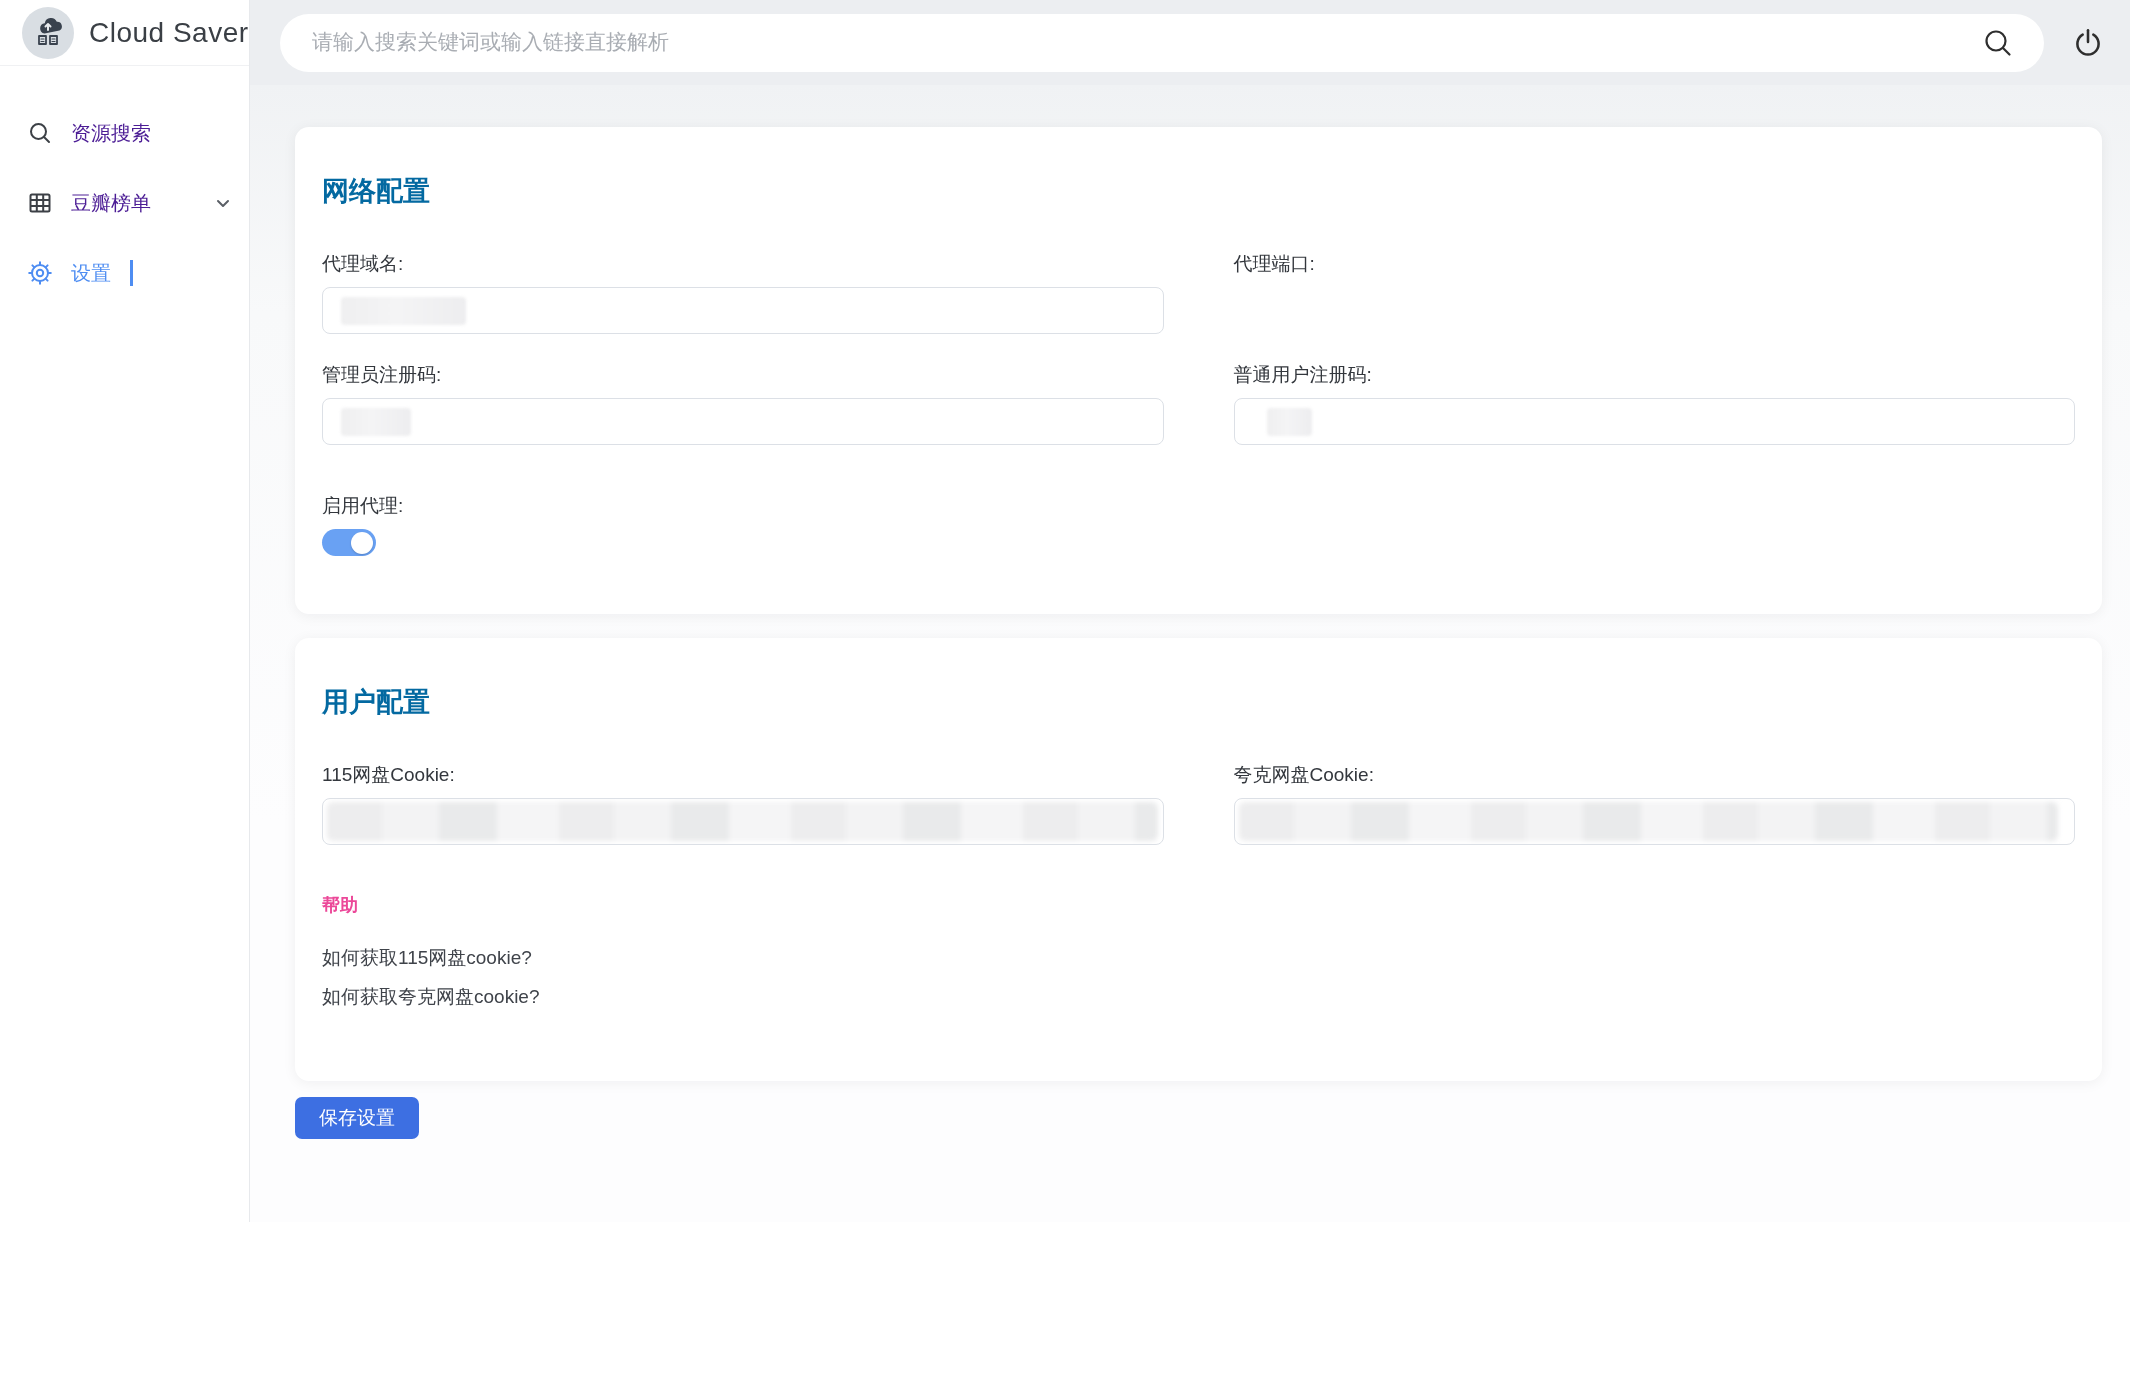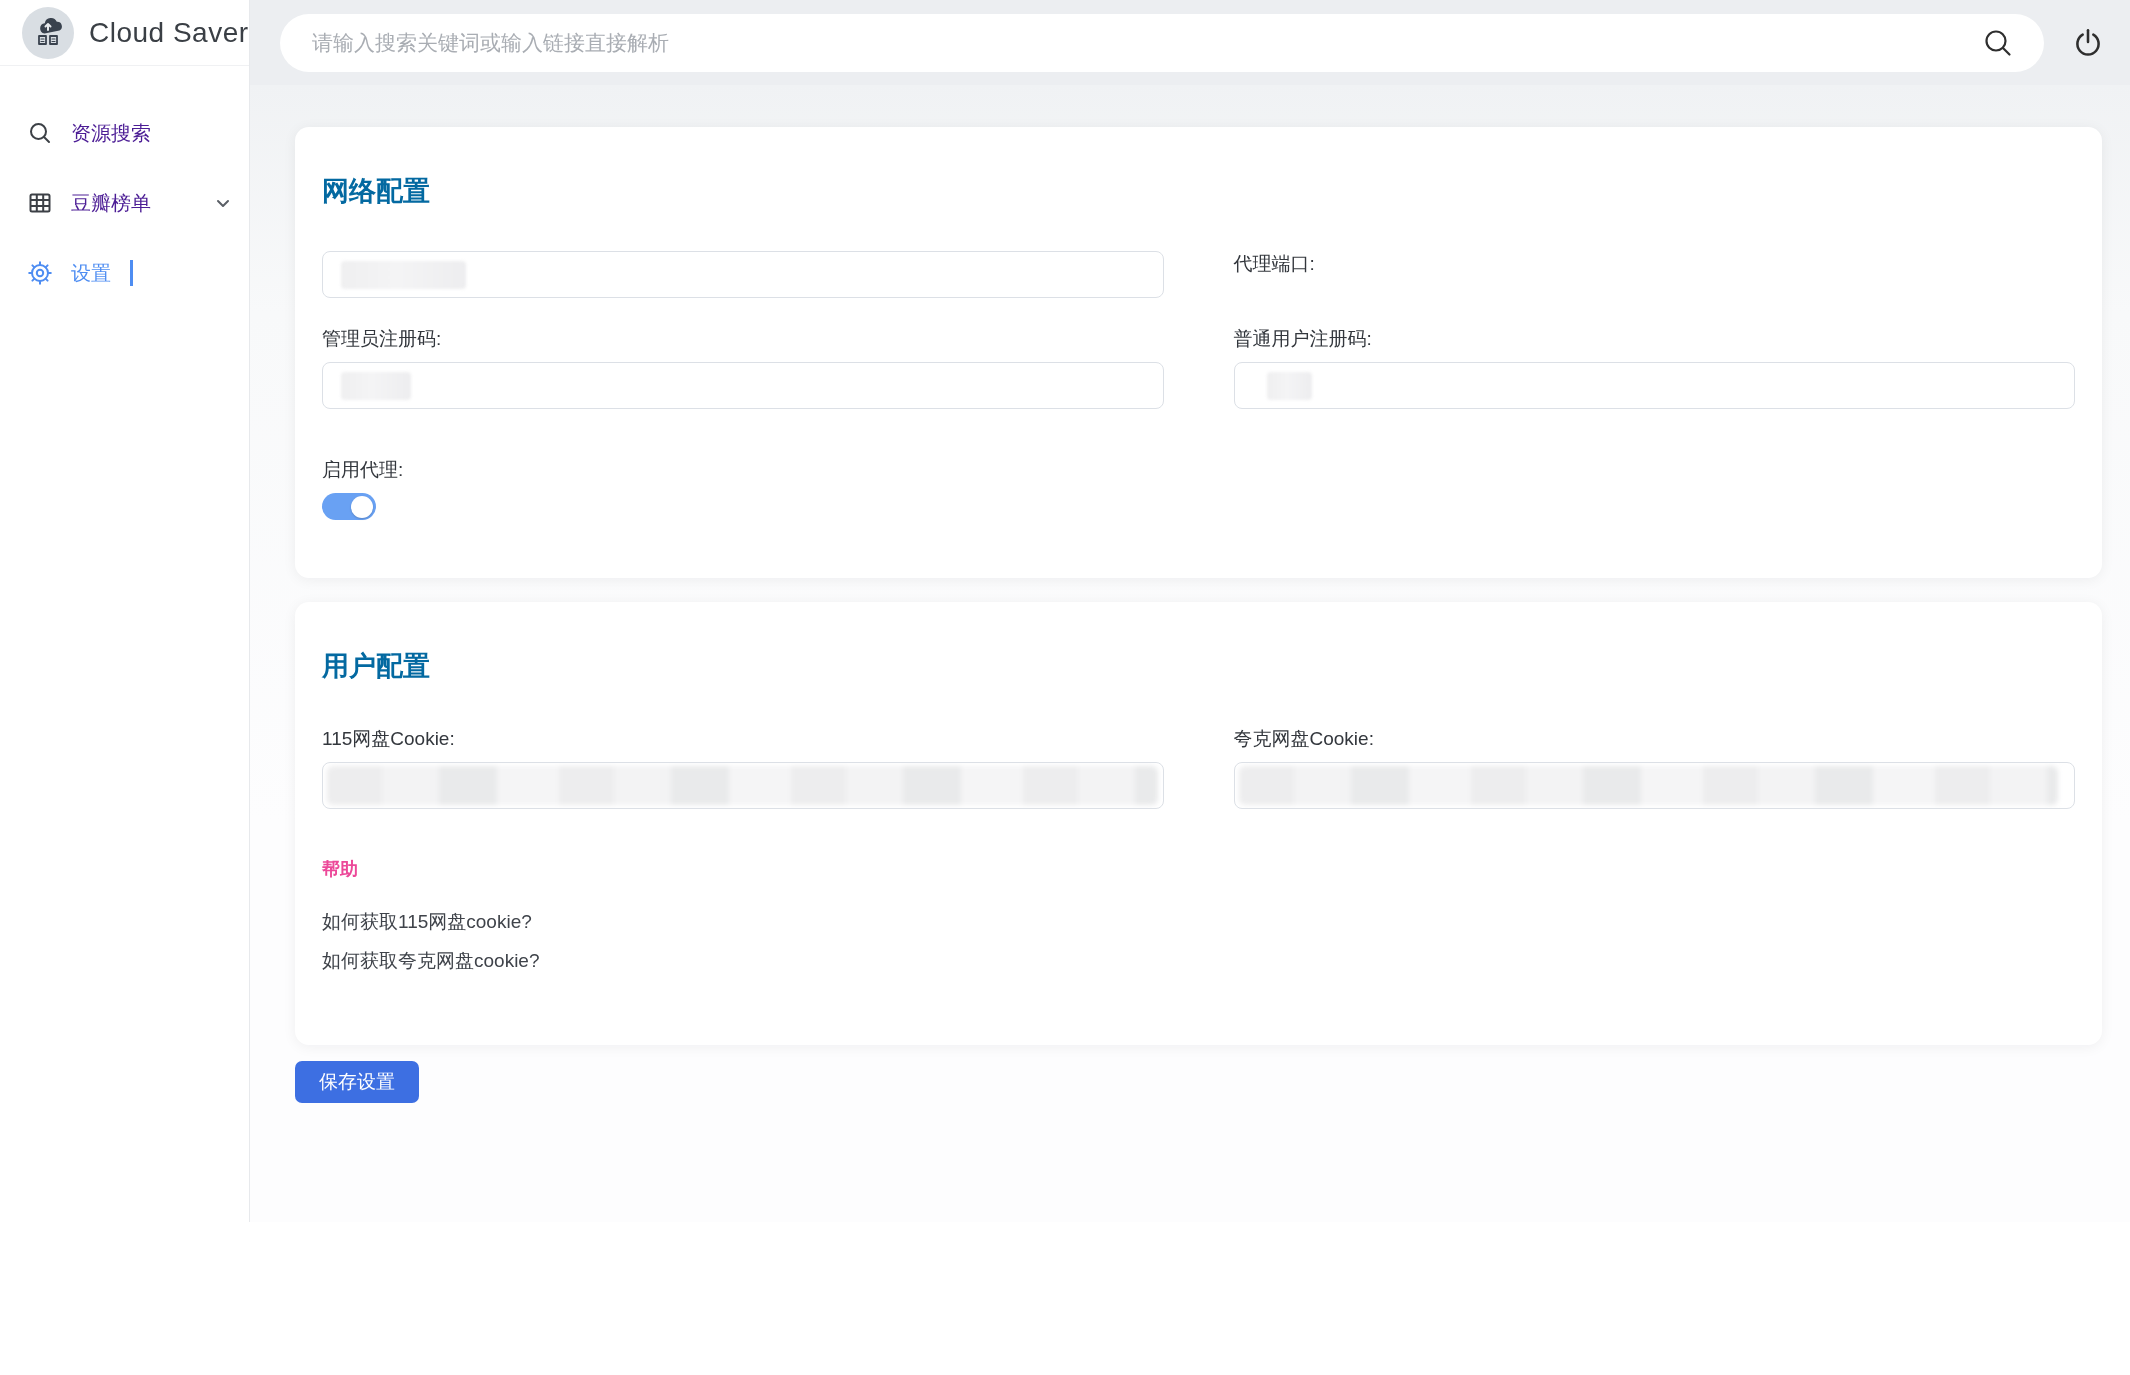--- a/index.html
+++ b/index.html
@@ -26,21 +26,21 @@
            margin-left:1px; vertical-align:middle; }
 
   
   .main { flex:1; display:flex; flex-direction:column; min-width:0; }
 
   .topbar { height:85px; background:#ECEEF1; display:flex; align-items:center;
             padding:0 18px 0 30px; gap:20px; flex:0 0 85px; }
   .search-pill { flex:1; height:58px; background:#fff; border-radius:29px;
                  display:flex; align-items:center; padding:0 22px 0 32px; }
   .search-pill input { flex:1; border:none; outline:none; font-size:21px; color:#33373d;
-                       font-family:Liberation Sans, sans-serif; background:transparent; }
+                       font-family:Liberation Serif, serif; background:transparent; }
   .search-pill input::placeholder { color:#A9ADB3; }
   .icon-btn { width:48px; height:48px; display:flex; align-items:center; justify-content:center;
               cursor:pointer; background:transparent; border:none; }
 
   .content { flex:1; padding:42px 28px 0 45px;
              background:linear-gradient(180deg,#F0F2F4 0%,#F8F9FA 20%,#FDFDFE 65%); }
 
   .card { background:#fff; border-radius:14px; box-shadow:0 2px 14px rgba(15,23,42,.06);
           padding:46px 27px 58px; }
   .card + .card { margin-top:24px; }
@@ -162,20 +162,21 @@
     </header>
 
     <div class="content">
 
       
       <section class="card">
         <h2 class="card-title">网络配置</h2>
 
         <div class="form-grid">
           <div class="field">
+            <div class="field-label">代理域名:</div>
             <div class="input-box">
               <span class="blob w125"></span>
             </div>
           </div>
 
           <div class="field">
             <div class="field-label">代理端口:</div>
           </div>
 
           <div class="field">

